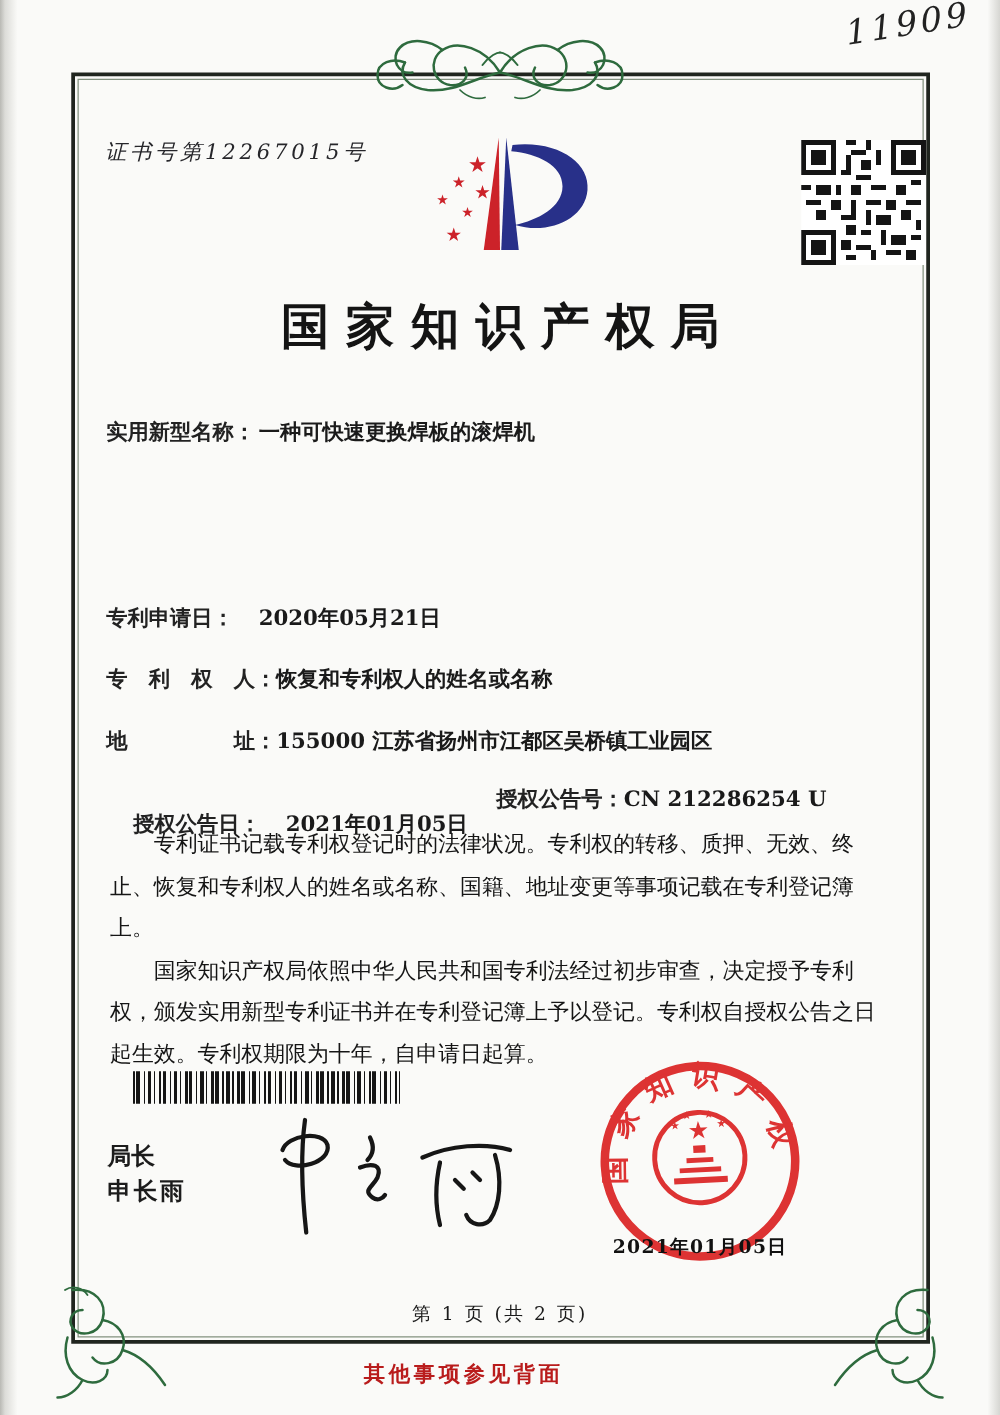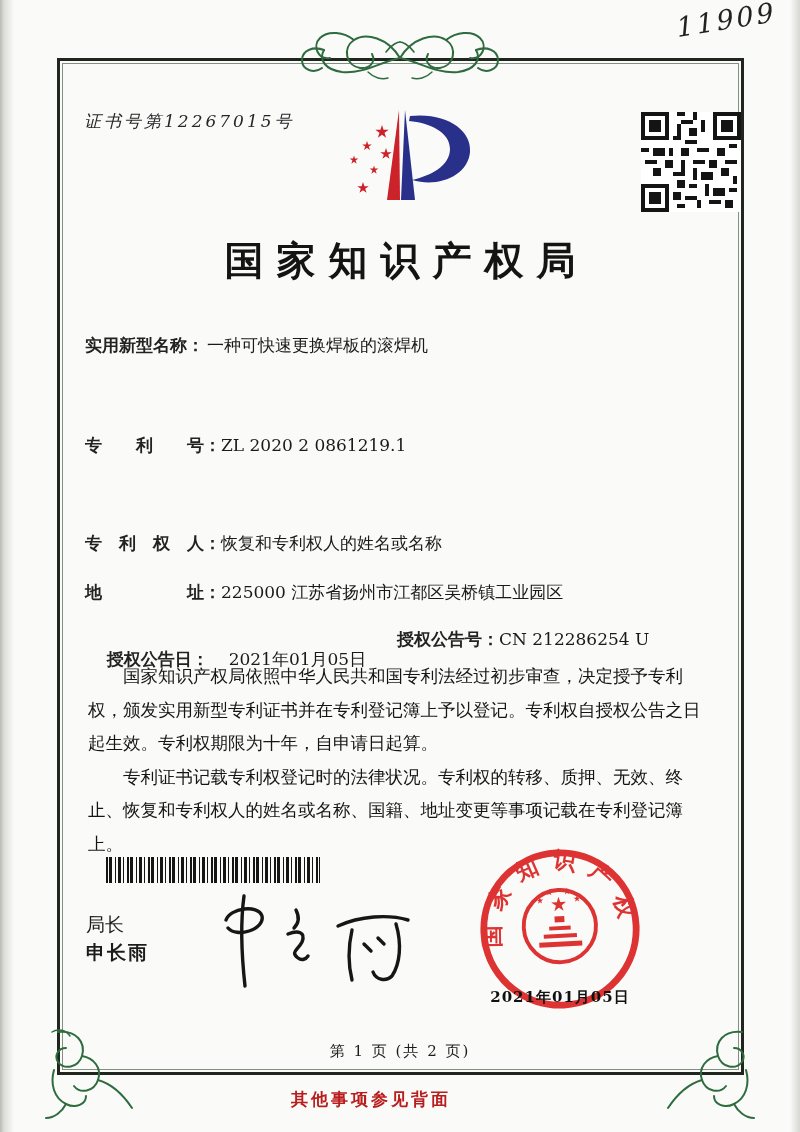--- a/index.html
+++ b/index.html
@@ -28,36 +28,36 @@
   .cert-no{position:absolute;left:84px;top:110px;font-size:17px;letter-spacing:3px;color:#26262a;font-style:italic;}
 
   .logo{position:absolute;left:330px;top:96px;width:150px;height:120px;}
   .qr{position:absolute;left:641px;top:112px;width:100px;height:100px;}
 
   .title{position:absolute;left:0;right:0;top:234px;text-align:center;
     font-size:39px;font-weight:bold;letter-spacing:13px;text-indent:13px;color:#141414;}
 
   .row{position:absolute;left:85px;width:640px;font-size:17px;white-space:pre;}
   .row .lbl{display:inline-block;min-width:122px;font-weight:bold;color:#222;}
-  .row .val{font-weight:400;color:#1a1a1a;}
+  .row .val{font-weight:700;color:#1a1a1a;}
   .r0{top:334px}.r1{top:385px}.r2{top:434px}.r3{top:483px}.r4{top:532px}.r5{top:581px}
   .row-grant{top:628px}
   .grant2{position:absolute;left:312px;top:0;white-space:pre;}
 
   .body-text{position:absolute;left:88px;top:660px;width:616px;
     font-size:17.5px;line-height:1.92;color:#151515;}
   .body-text p{margin:0;text-indent:2em;}
 
   .barcode{position:absolute;left:106px;top:857px;width:214px;height:26px;
     background:repeating-linear-gradient(90deg,
       #151515 0 2px,#fafaf8 2px 3px,#151515 3px 6px,#fafaf8 6px 9px,
       #151515 9px 10px,#fafaf8 10px 12px,#151515 12px 15px,#fafaf8 15px 17px,
       #151515 17px 18px,#fafaf8 18px 21px);}
 
-  .director-title{position:absolute;left:86px;top:912px;font-size:19px;font-weight:normal;}
+  .director-title{position:absolute;left:86px;top:912px;font-size:19px;font-weight:bold;}
   .director-name{position:absolute;left:86px;top:940px;font-size:19px;font-weight:bold;letter-spacing:2px;}
   .signature{position:absolute;left:210px;top:886px;width:218px;height:108px;}
 
   .seal{position:absolute;left:477px;top:846px;width:166px;height:166px;
     opacity:.92;mix-blend-mode:multiply;transform:rotate(-3deg);}
   .seal-date{position:absolute;left:477px;top:988px;width:166px;text-align:center;
     font-size:15px;font-weight:bold;letter-spacing:1px;color:#111;}
 
   .page-num{position:absolute;left:0;right:0;top:1042px;text-align:center;
     font-size:15px;font-weight:normal;letter-spacing:2px;}
@@ -173,32 +173,32 @@
       <rect x="14" y="22" width="1" height="2"></rect>
         <rect x="17" y="22" width="3" height="1"></rect>
       <rect x="21" y="22" width="2" height="2"></rect>
         <rect x="9" y="23" width="2" height="1"></rect>
     </g>
   </svg>
 
   <div class="title">国家知识产权局</div>
 
   <div class="row r0"><span class="lbl">实用新型名称：</span><span class="val">一种可快速更换焊板的滚焊机</span></div>
-  <div class="row r2"><span class="lbl">专　　利　　号：</span><span class="val">ZL 2020 2 0861219.1</span></div>
+  <div class="row r3"><span class="lbl">专利申请日：</span><span class="val">2020年05月21日</span></div>
   <div class="row r4"><span class="lbl">专　利　权　人：</span><span class="val">恢复和专利权人的姓名或名称</span></div>
-  <div class="row r5"><span class="lbl">地　　　　　址：</span><span class="val">225000 江苏省扬州市江都区吴桥镇工业园区</span></div>
+  <div class="row r5"><span class="lbl">地　　　　　址：</span><span class="val">155000 江苏省扬州市江都区吴桥镇工业园区</span></div>
 
   <div class="row row-grant">
     <span class="lbl">授权公告日：</span><span class="val">2021年01月05日</span>
     <span class="grant2"><span class="lbl" style="min-width:0">授权公告号：</span><span class="val">CN 212286254 U</span></span>
   </div>
 
   <div class="body-text">
+    <p>专利证书记载专利权登记时的法律状况。专利权的转移、质押、无效、终止、恢复和专利权人的姓名或名称、国籍、地址变更等事项记载在专利登记簿上。</p>
     <p>国家知识产权局依照中华人民共和国专利法经过初步审查，决定授予专利权，颁发实用新型专利证书并在专利登记簿上予以登记。专利权自授权公告之日起生效。专利权期限为十年，自申请日起算。</p>
-    <p>专利证书记载专利权登记时的法律状况。专利权的转移、质押、无效、终止、恢复和专利权人的姓名或名称、国籍、地址变更等事项记载在专利登记簿上。</p>
   </div>
 
   <div class="barcode"></div>
 
   <div class="director-title">局长</div>
   <div class="director-name">申长雨</div>
 
   <svg class="signature" viewBox="0 0 218 108">
     <g stroke="#161616" fill="none" stroke-width="3.4" stroke-linecap="round" stroke-linejoin="round">
       <path d="M34,10 C31,32 31,64 35,100"></path>

